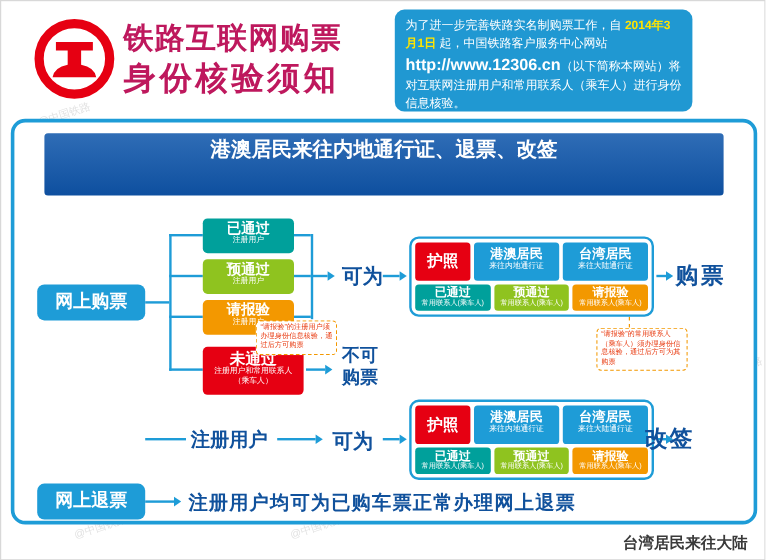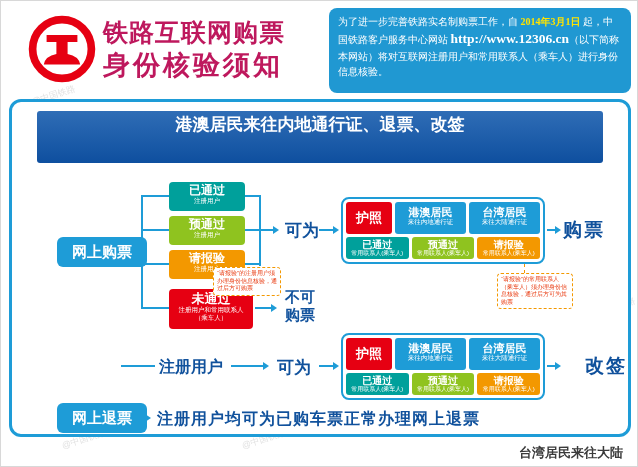--- a/index.html
+++ b/index.html
@@ -4,36 +4,36 @@
 <style>
   html,body{margin:0;padding:0;}
   body{font-family:"Liberation Sans","DejaVu Sans",sans-serif;}
   .page{position:relative;width:638px;height:467px;background:#fff;border:1px solid #d8d8d8;box-sizing:border-box;overflow:hidden;}
 
   
   .logo{position:absolute;left:26px;top:13px;width:70px;height:70px;}
   .title{position:absolute;left:102px;top:16px;color:#be185d;font-weight:900;}
   .t1{font-size:25px;line-height:31px;letter-spacing:1px;}
   .t2{font-size:27px;line-height:34px;letter-spacing:3px;}
-  .notice{position:absolute;left:328px;top:7px;width:302px;height:85px;background:#2098d2;border-radius:8px;color:#fff;font-size:10px;line-height:1.5;padding:6px 9px;box-sizing:border-box;font-family:Liberation Serif, serif;}
+  .notice{position:absolute;left:328px;top:7px;width:248px;height:85px;background:#2098d2;border-radius:8px;color:#fff;font-size:10px;line-height:1.5;padding:6px 9px;box-sizing:border-box;}
   .notice .hl{color:#ffe400;font-weight:bold;}
   .notice .url{font-size:13.5px;font-weight:bold;}
 
   
   .frame{position:absolute;left:8px;top:98px;width:622px;height:338px;border:3px solid #1e9cd7;border-radius:12px;box-sizing:border-box;background:#fff;}
   .banner{position:absolute;left:36px;top:110px;width:566px;height:52px;background:linear-gradient(180deg,#2f6db6,#0e4f9f);color:#fff;text-align:center;font-weight:bold;font-size:17px;line-height:25px;padding-top:1px;box-sizing:border-box;border-radius:3px;z-index:2;}
 
   
   .hline{position:absolute;height:2px;background:#1e9cd7;z-index:1;}
   .vline{position:absolute;width:2px;background:#1e9cd7;z-index:1;}
   .dline{position:absolute;width:0;border-left:1px dashed #f39800;z-index:1;}
   .arr{position:absolute;width:0;height:0;border-top:4px solid transparent;border-bottom:4px solid transparent;border-left:6px solid #1e9cd7;z-index:1;}
 
   
-  .rowlabel{position:absolute;width:90px;height:30px;background:#1e9cd7;border-radius:6px;color:#fff;font-weight:bold;font-size:15px;text-align:center;line-height:30px;z-index:2;margin-left:26px;}
+  .rowlabel{position:absolute;width:90px;height:30px;background:#1e9cd7;border-radius:6px;color:#fff;font-weight:bold;font-size:15px;text-align:center;line-height:30px;z-index:2;}
   .statusbox{position:absolute;left:168px;width:76px;height:29px;border-radius:4px;color:#fff;text-align:center;padding-top:2px;box-sizing:border-box;z-index:2;}
   .statusbox .s1{font-size:12px;font-weight:bold;line-height:13px;}
   .statusbox .s2{font-size:6.5px;line-height:8px;}
   .teal{background:#00a09b;} .green{background:#8fc31f;} .orange{background:#f39800;}
   .redbox{position:absolute;left:168px;top:288px;width:84px;height:40px;background:#e60012;border-radius:4px;color:#fff;text-align:center;padding-top:3px;box-sizing:border-box;z-index:2;}
   .redbox .s1{font-size:13px;font-weight:bold;line-height:14px;}
   .redbox .s2{font-size:6.5px;line-height:8px;padding:0 4px;}
   .bigword{position:absolute;color:#10519c;font-weight:900;z-index:2;}
 
   .docs-group{position:absolute;width:204px;border:2px solid #1e9cd7;border-radius:8px;background:#fff;padding:3px;box-sizing:border-box;z-index:2;}
@@ -211,21 +211,21 @@
       </div>
       <div class="mini orange">
         <div class="m1">请报验</div>
         <div class="m2">常用联系人(乘车人)</div>
       </div>
     </div>
   </div>
 
   <div class="hline" style="left:546px;top:364px;width:8px;"></div>
   <div class="arr" style="left:554px;top:361px;"></div>
-  <div class="bigword" style="left:584px;top:352px;font-size:19px;letter-spacing:2px;">改签</div>
+  <div class="bigword" style="left:536px;top:352px;font-size:19px;letter-spacing:2px;">改签</div>
 
   <div class="rowlabel" style="left:30px;top:402px;">网上退票</div>
   <div class="hline" style="left:120px;top:416px;width:24px;"></div>
   <div class="arr" style="left:144px;top:413px;"></div>
   <div class="bigword" style="left:156px;top:408px;font-size:16px;letter-spacing:1px;">注册用户均可为已购车票正常办理网上退票</div>
 
   <div class="credit">台湾居民来往大陆</div>
 </div>
 
 </body></html>

